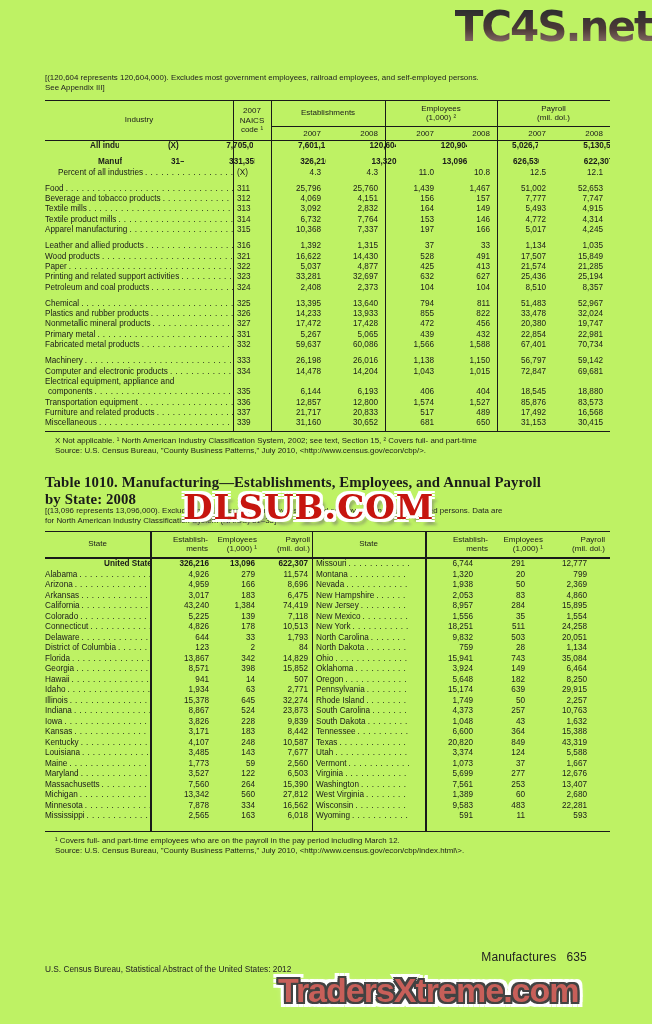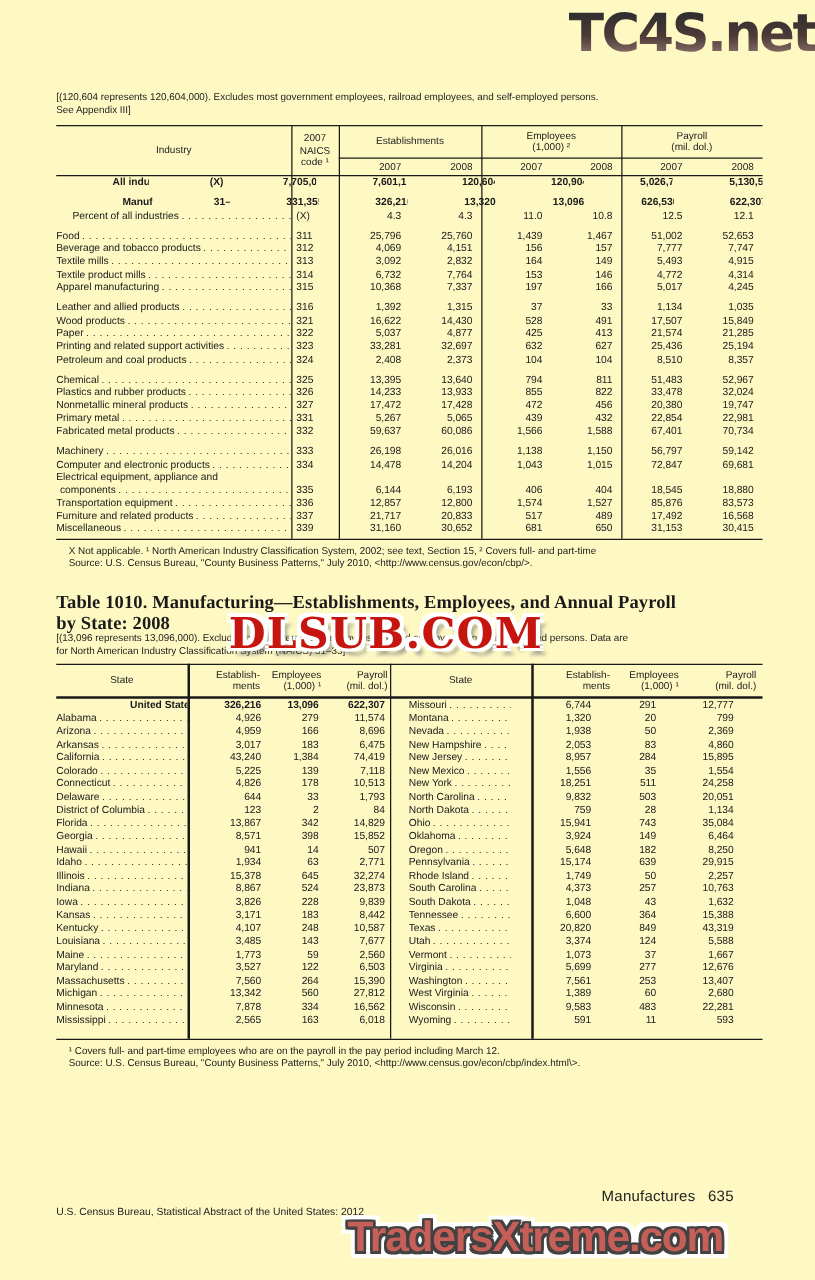--- a/index.html
+++ b/index.html
@@ -1,19 +1,19 @@
 <!DOCTYPE html>
 <html><head>
 <meta charset="utf-8">
 <style>
   * { margin:0; padding:0; box-sizing:border-box; }
   html,body { background:#e8e8e8; }
   .page {
     position:relative; width:652px; height:1024px; margin:0 auto;
-    background:#fef9c3; overflow:hidden; color:#1a1a1a;
+    background:#bef264; overflow:hidden; color:#1a1a1a;
     font-family:"Liberation Sans", sans-serif;
   }
   
   .tbl-title { position:absolute; left:45px; width:570px;
     font-family:"Liberation Serif", serif; font-weight:700;
     font-size:14.8px; line-height:16.5px; letter-spacing:.1px; }
   .t1009-title { top:36px; }
   .t1010-title { top:474px; }
   .tbl-note { position:absolute; left:45px; width:567px;
     font-size:7.9px; line-height:9.5px; color:#222; }
@@ -40,21 +40,21 @@
   .t1009 .v0,.t1009 .v1 { width:57px; } .t1009 .v2,.t1009 .v3 { width:56px; }
   .t1009 .v4 { width:56px; } .t1009 .v5 { width:57px; }
   .t1009 .num { padding-right:7px; }
   .yr { position:absolute; top:27px; height:13px; line-height:13px; font-size:8px;
         text-align:right; padding-right:7px; }
   
   .t1010 { top:531px; height:301px; }
   .t1010 .body { position:absolute; left:0; top:28px; width:565px; }
   .t1010 .trow { line-height:10.5px; }
   .t1010 .sl { width:105px; } .t1010 .e1 { width:63px; } .t1010 .m1 { width:46px; }
-  .t1010 .p1 { width:53px; } .t1010 .sr { width:97px; padding-left:15px; }
+  .t1010 .p1 { width:53px; } .t1010 .sr { width:97px; padding-left:4px; }
   .t1010 .e2 { width:68px; } .t1010 .m2 { width:52px; } .t1010 .p2 { width:65px; }
   .t1010 .num { padding-right:4px; }
   .t1010 .p2.num { padding-right:7px; }
   .hr2 { height:1.5px; }
   
   .foot { position:absolute; left:45px; width:566px; font-size:7.9px; line-height:10px; }
   .t1009-foot { top:436px; } .t1010-foot { top:836px; }
   .foot p.firstind { text-indent:10px; }
   
   .running-head { position:absolute; top:950px; right:65px; font-size:12px;

